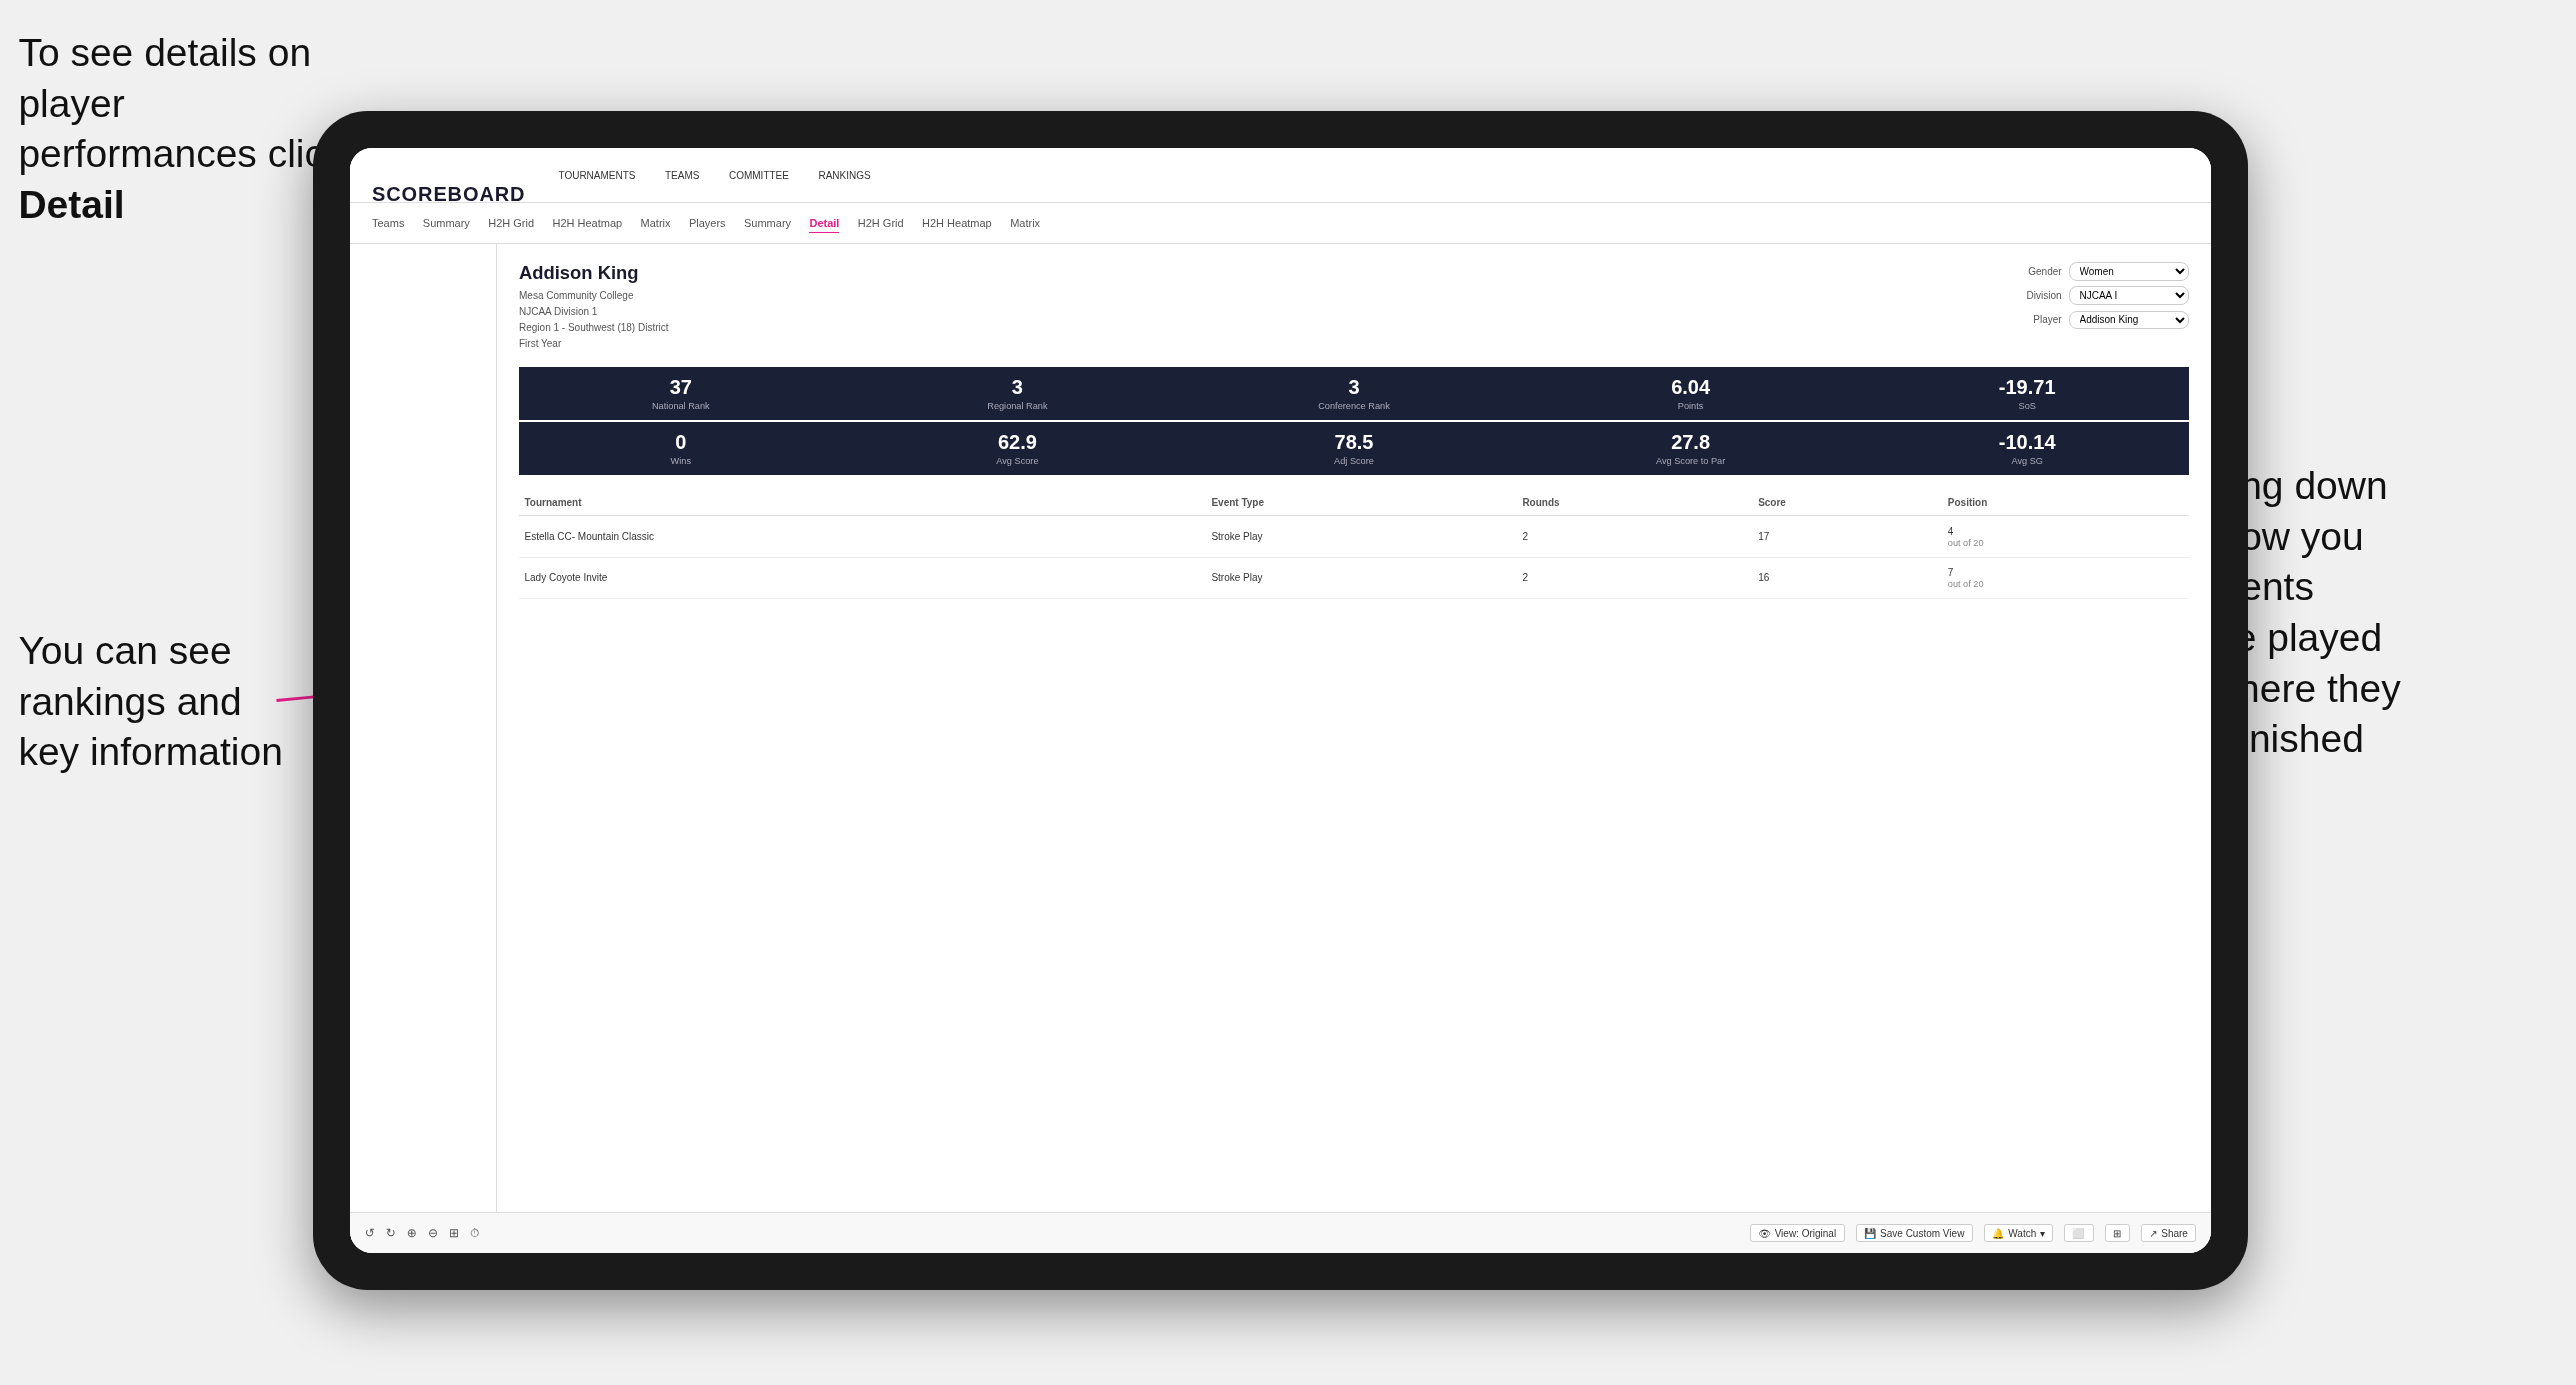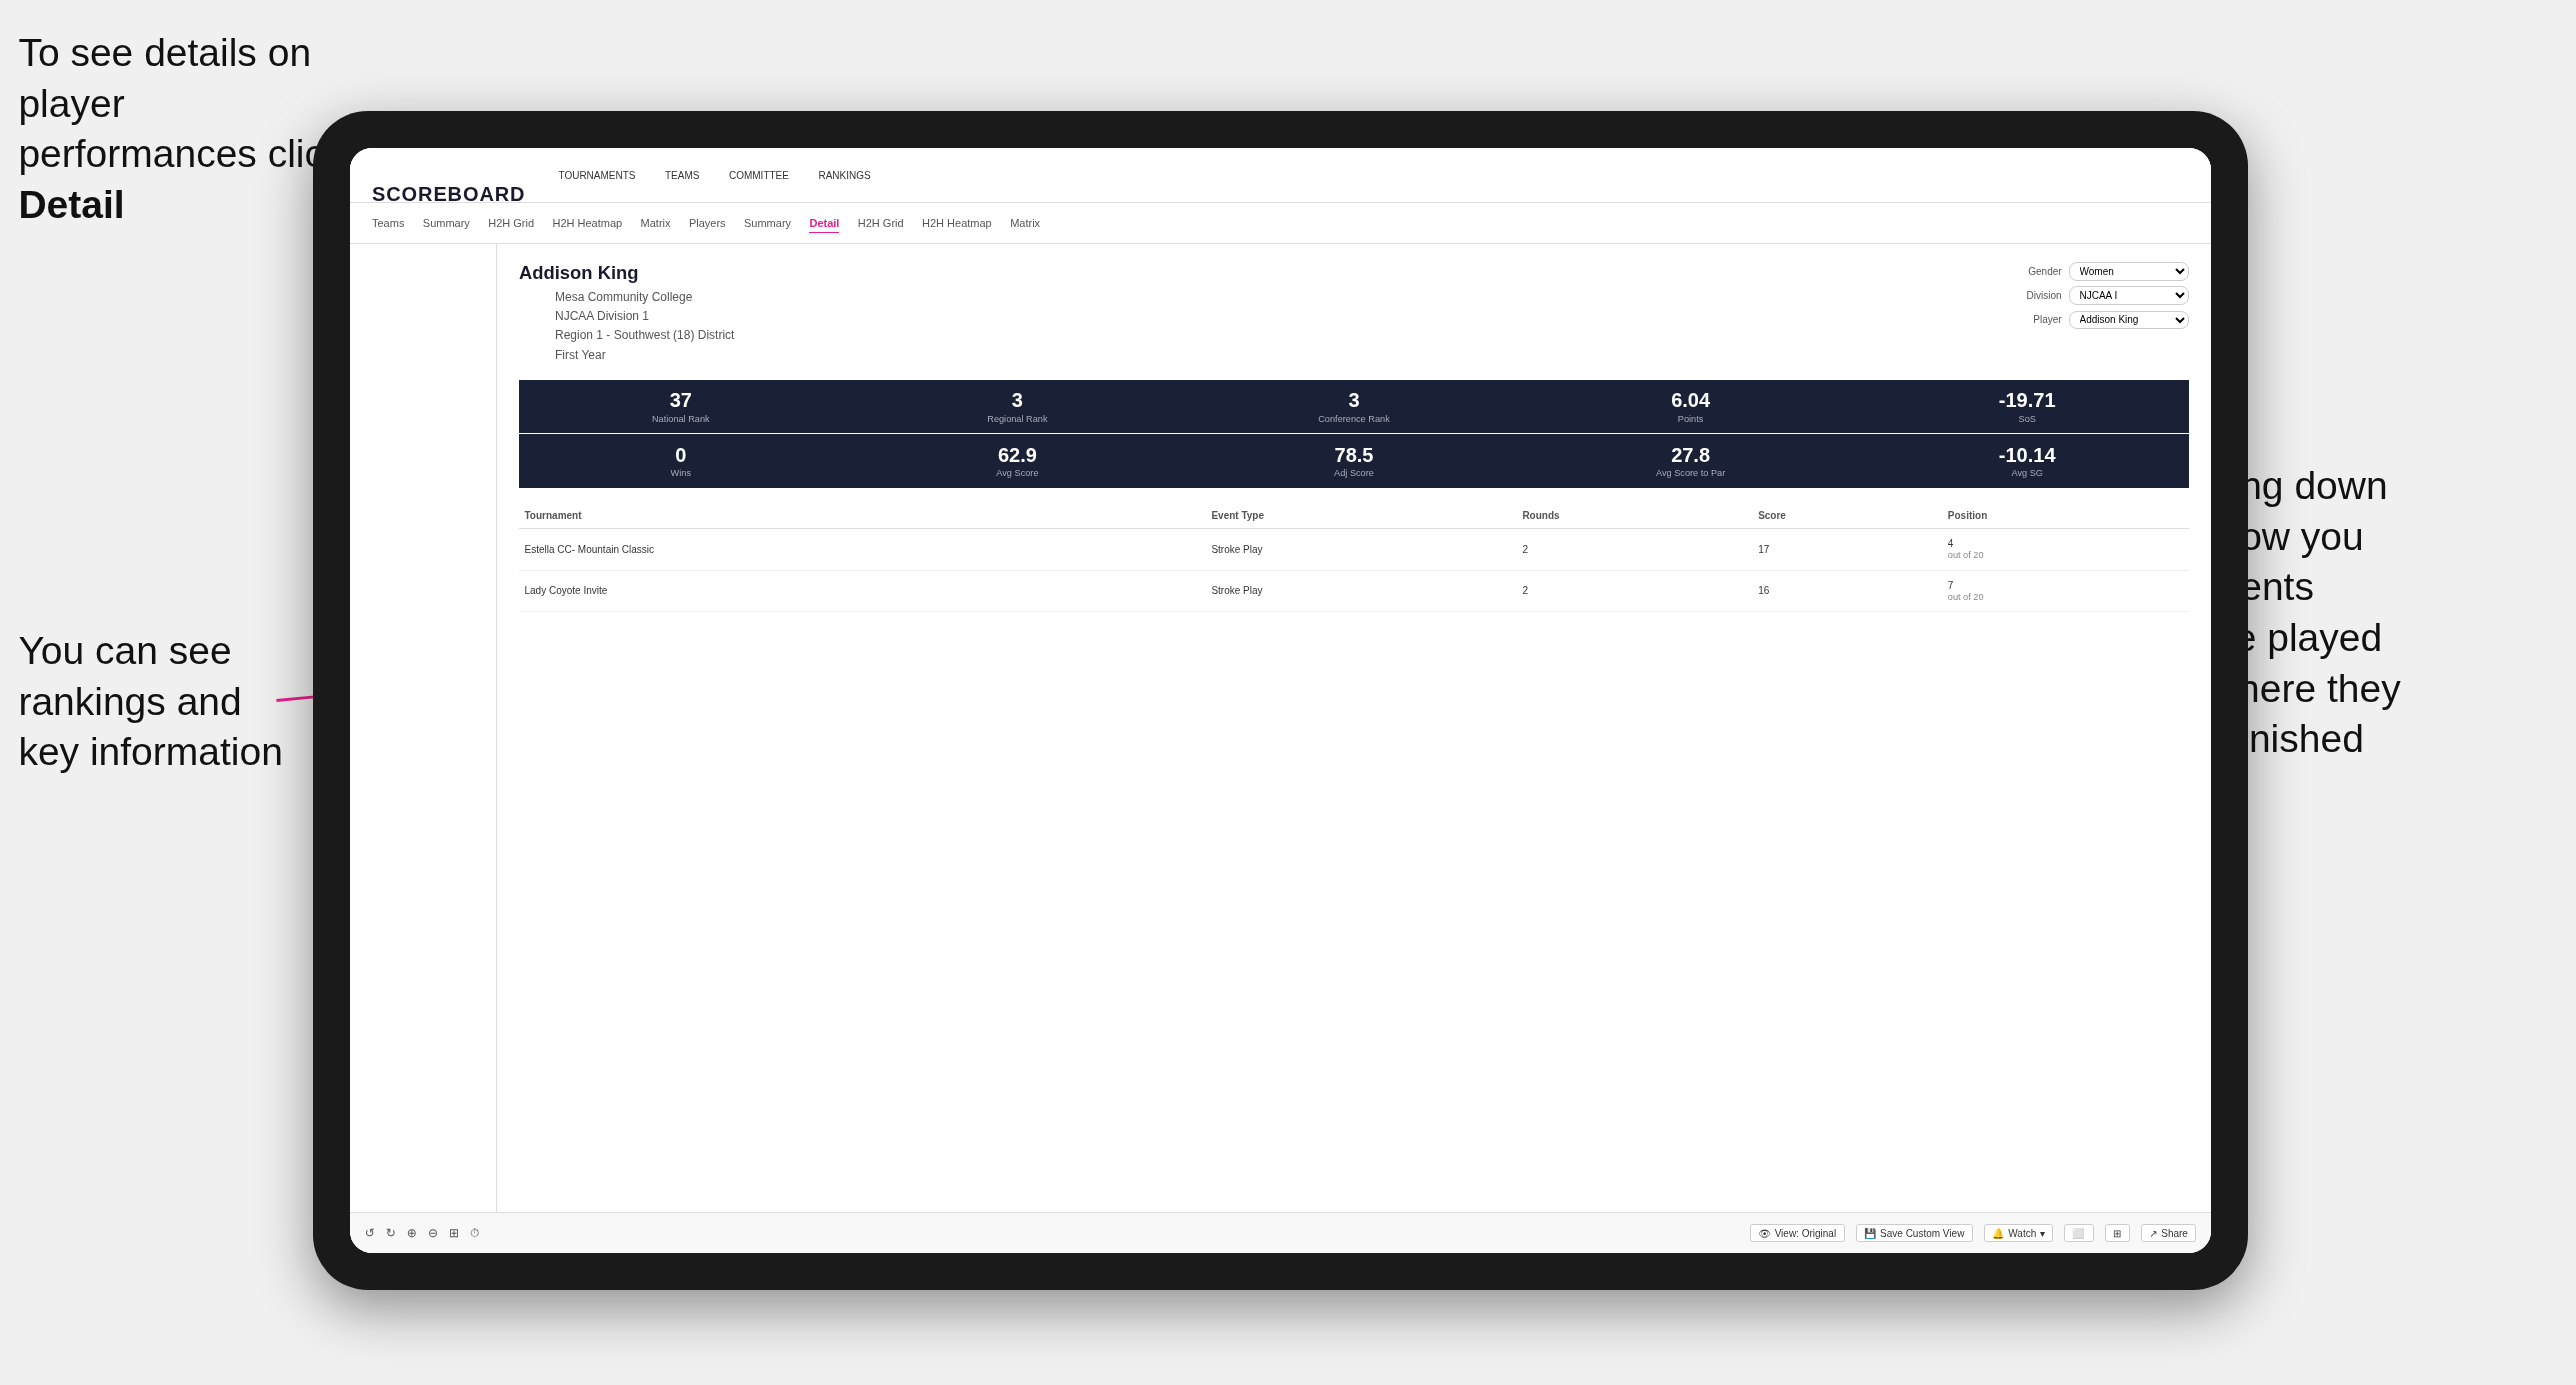--- a/index.html
+++ b/index.html
@@ -169,24 +169,23 @@
       align-items: flex-start;
       margin-bottom: 14.7px;
     }
     .player-info h2 {
       font-size: 18.4px;
       font-weight: 700;
       color: #1a1a2e;
       margin-bottom: 3.7px;
     }
     .player-info p {
-      font-size: 12px;
+      font-size: 10px;
       color: #555;
       line-height: 1.6;
-      margin-left: 36px;
     }
 
     .player-filters {
       display: flex;
       flex-direction: column;
       gap: 5.5px;
       align-items: flex-end;
     }
     .filter-row {
       display: flex;

